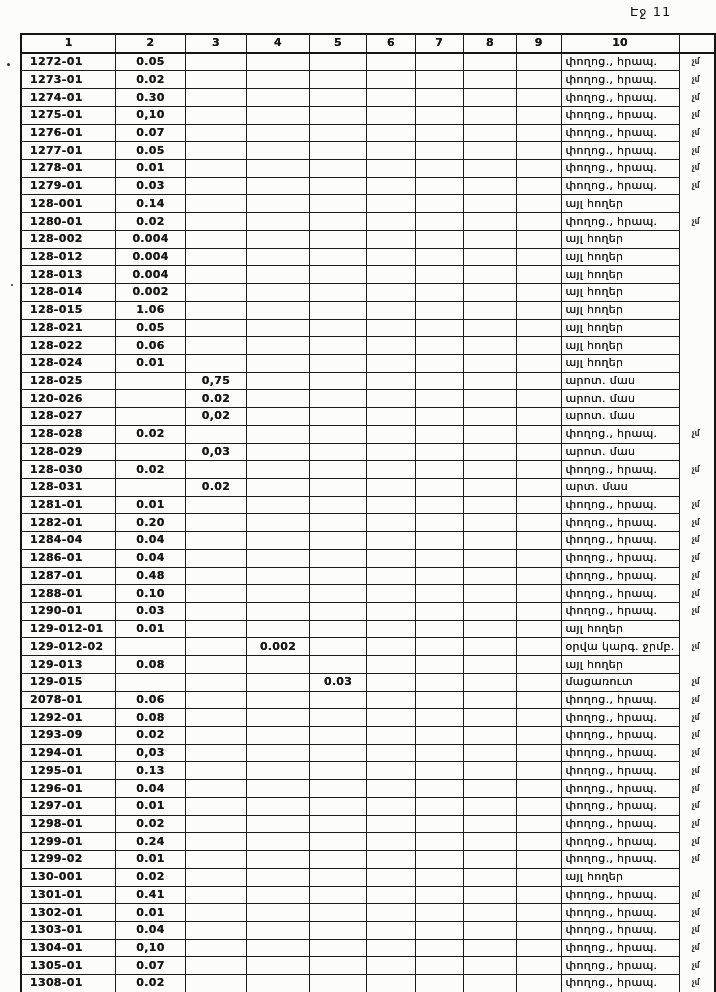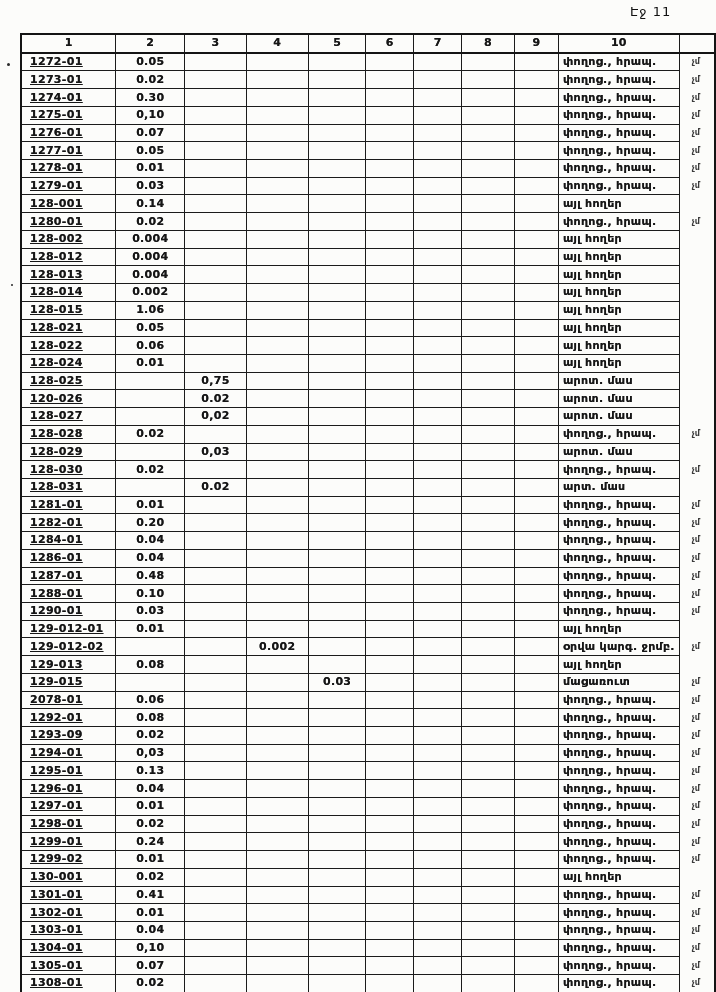--- a/index.html
+++ b/index.html
@@ -45,23 +45,23 @@
     text-shadow: 0 0 0.5px #444;
   }
   .scan-table { border: 2px solid #141414; }
   .scan-table thead th {
     text-align: center;
     font-size: 11px;
     font-weight: bold;
     border-bottom: 2px solid #141414;
     background: #fcfcfa;
   }
-  td.c-id   { text-align: left; padding-left: 8px; text-decoration: underline; }
+  td.c-id   { text-align: left; padding-left: 8px; }
   td.c-num  { text-align: center; }
-  td.c-use  { text-align: left; padding-left: 4px; font-weight: 700; }
+  td.c-use  { text-align: left; padding-left: 4px; font-weight: 400; }
   td.c-mark {
     border: none !important;
     background: transparent;
     text-align: left;
     padding-left: 12px;
     font-size: 8px;
     font-weight: bold;
     color: #3a3a3a;
     text-shadow: none;
     letter-spacing: 0;
@@ -485,21 +485,21 @@
     <td class="c-num"></td>
     <td class="c-num"></td>
     <td class="c-num"></td>
     <td class="c-num"></td>
     <td class="c-num"></td>
     <td class="c-use">փողոց., հրապ.</td>
     <td class="c-mark">չմ</td>
   </tr>
 
   <tr>
-    <td class="c-id">1284-01</td>
+    <td class="c-id">1284-04</td>
     <td class="c-num">0.04</td>
     <td class="c-num"></td>
     <td class="c-num"></td>
     <td class="c-num"></td>
     <td class="c-num"></td>
     <td class="c-num"></td>
     <td class="c-num"></td>
     <td class="c-num"></td>
     <td class="c-use">փողոց., հրապ.</td>
     <td class="c-mark">չմ</td>

